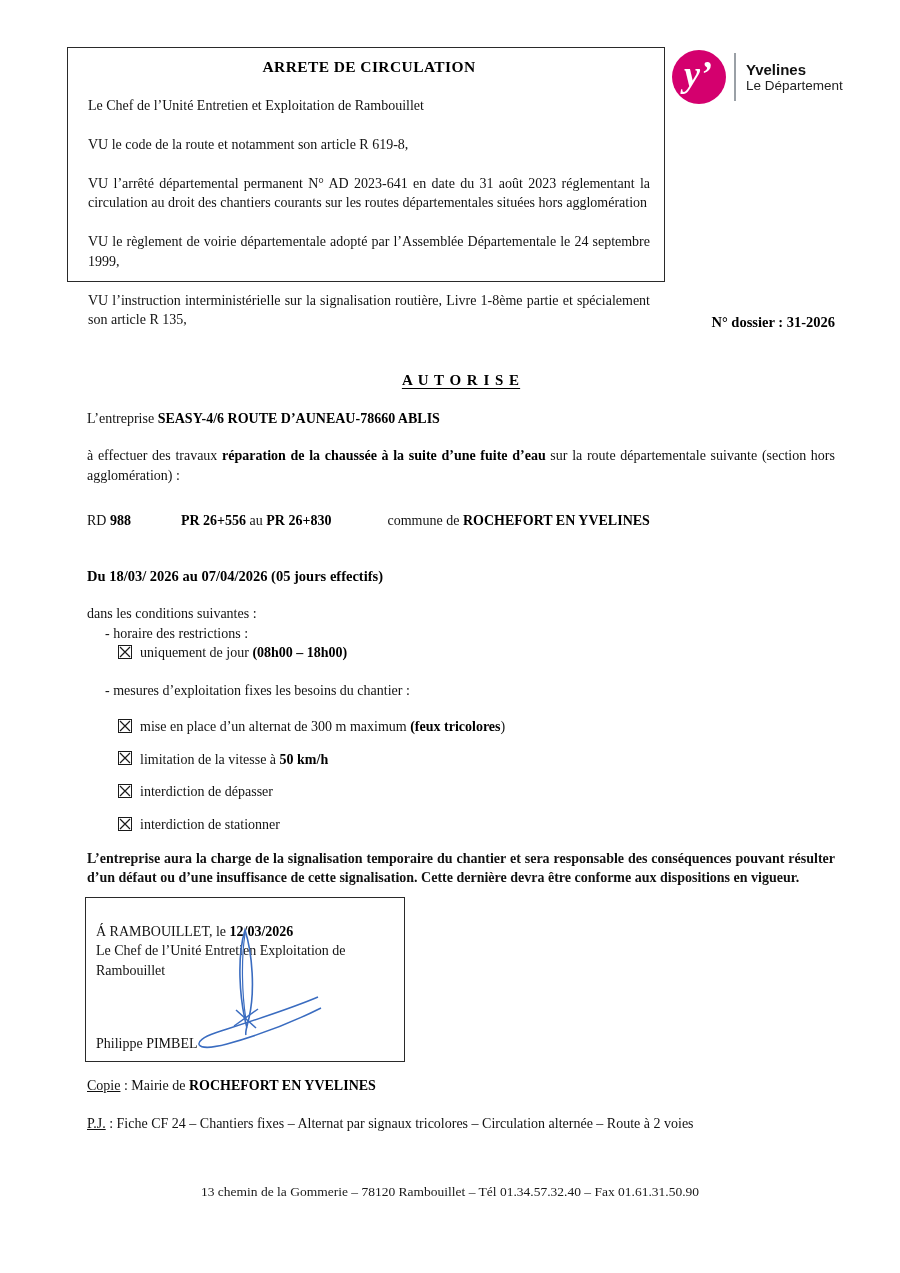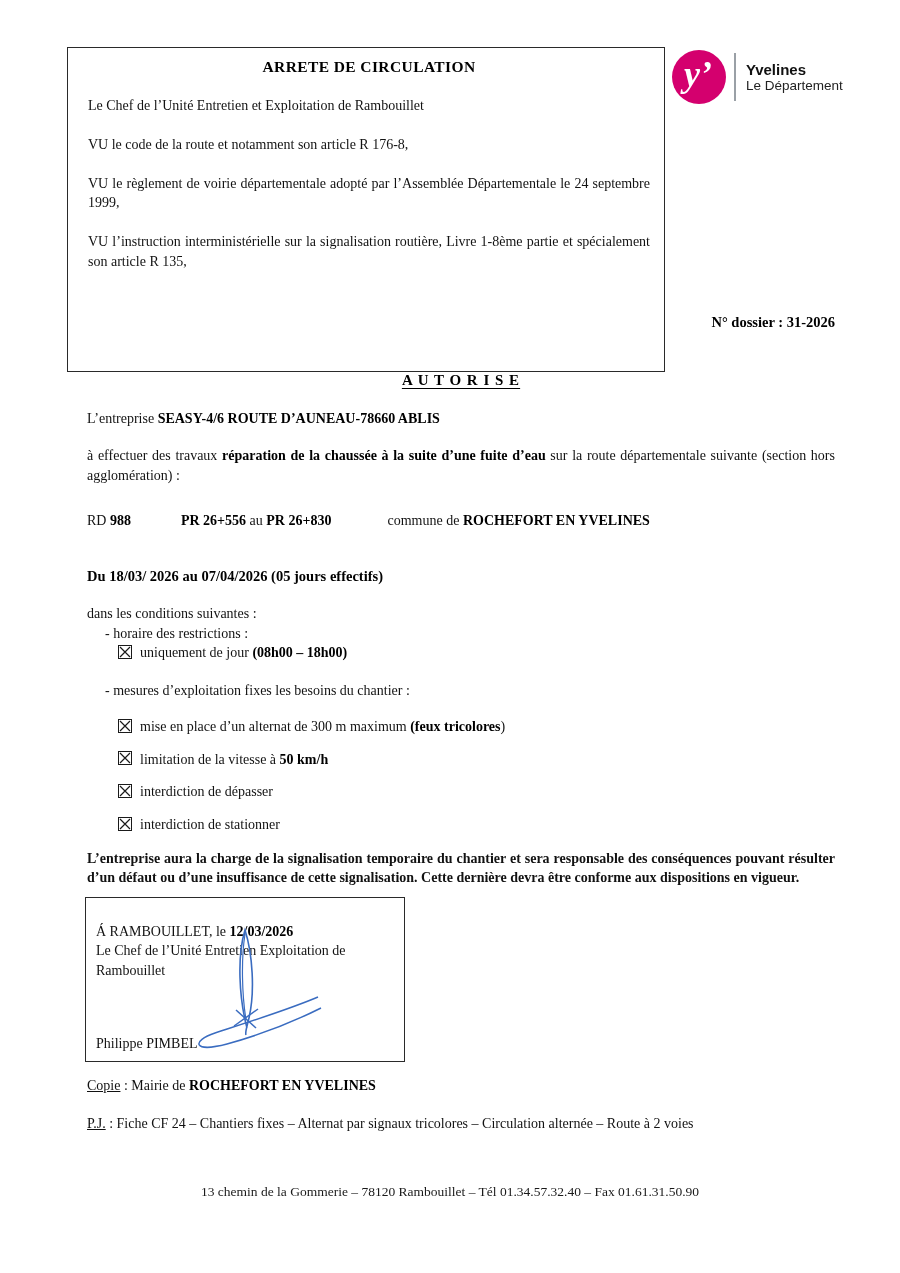--- a/index.html
+++ b/index.html
@@ -4,21 +4,21 @@
 <style>
   html,body{margin:0;padding:0;background:#ffffff;}
   .page{
     position:relative;width:900px;height:1273px;background:#ffffff;
     font-family:"Liberation Serif","DejaVu Serif",serif;
     color:#121212;font-size:14px;line-height:19.5px;overflow:hidden;
   }
   b,.b{font-weight:bold;color:#000;}
   
   .header-box{
-    position:absolute;left:67px;top:47px;width:598px;height:325px;
+    position:absolute;left:67px;top:47px;width:598px;height:235px;
     border:1px solid #2a2a2a;box-sizing:border-box;
     padding:9px 14px 0 20px;
   }
   .box-title{font-weight:bold;font-size:15.5px;text-align:center;letter-spacing:.4px;color:#000;}
   .header-box p{margin:0;}
   .hb-intro{margin-top:19px !important;}
   .vu{margin-top:19.5px !important;}
   .vu2{text-align:justify;}
   
   .brand{position:absolute;left:672px;top:50px;display:flex;align-items:flex-start;}
@@ -85,21 +85,22 @@
   }
 </style>
 </head>
 <body>
 
 <div class="page">
 
   <div class="header-box">
     <div class="box-title">ARRETE DE CIRCULATION</div>
     <p class="hb-intro">Le Chef de l’Unité Entretien et Exploitation de Rambouillet</p>
-    <p class="vu">VU le code de la route et notamment son article R 176-8,</p>
+    <p class="vu">VU le code de la route et notamment son article R 619-8,</p>
+    <p class="vu vu2">VU l’arrêté départemental permanent N° AD 2023-641 en date du 31 août 2023 réglementant la circulation au droit des chantiers courants sur les routes départementales situées hors agglomération</p>
     <p class="vu vu2">VU le règlement de voirie départementale adopté par l’Assemblée Départementale le 24 septembre 1999,</p>
     <p class="vu vu2">VU l’instruction interministérielle sur la signalisation routière, Livre 1-8ème partie et spécialement son article R 135,</p>
   </div>
 
   <div class="brand">
     <div class="logo-circle" style="background:#d4006e;">
       <span class="logo-glyph">y’</span>
     </div>
     <div class="logo-sep"></div>
     <div class="logo-text">

